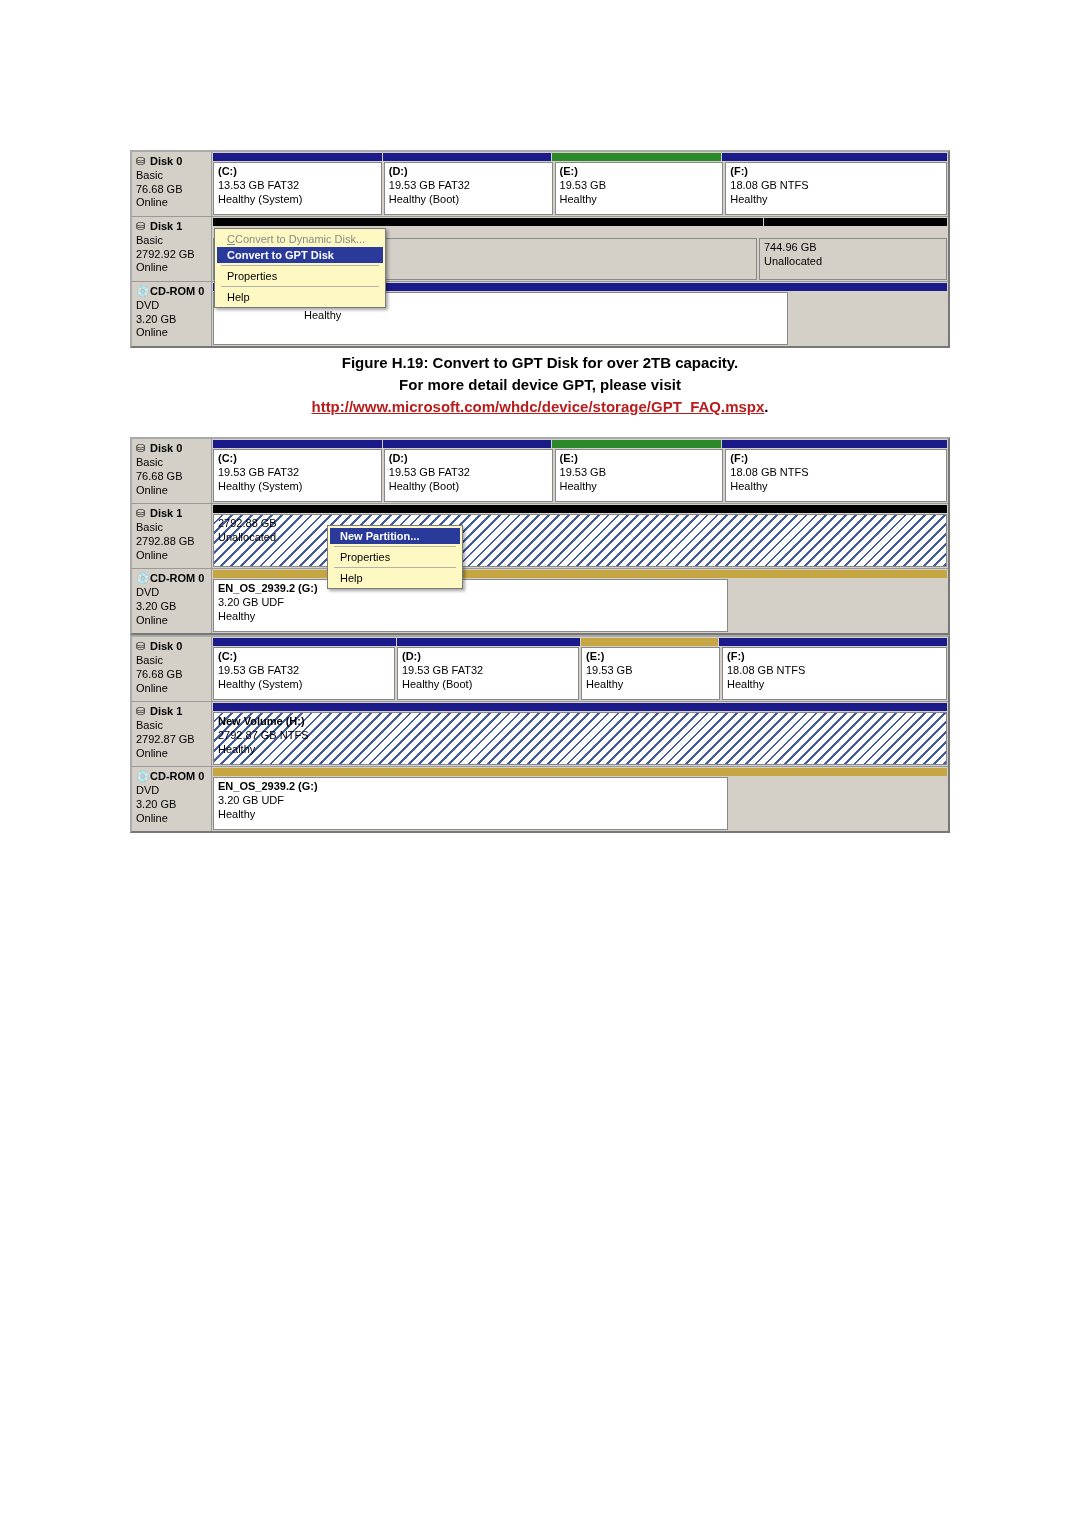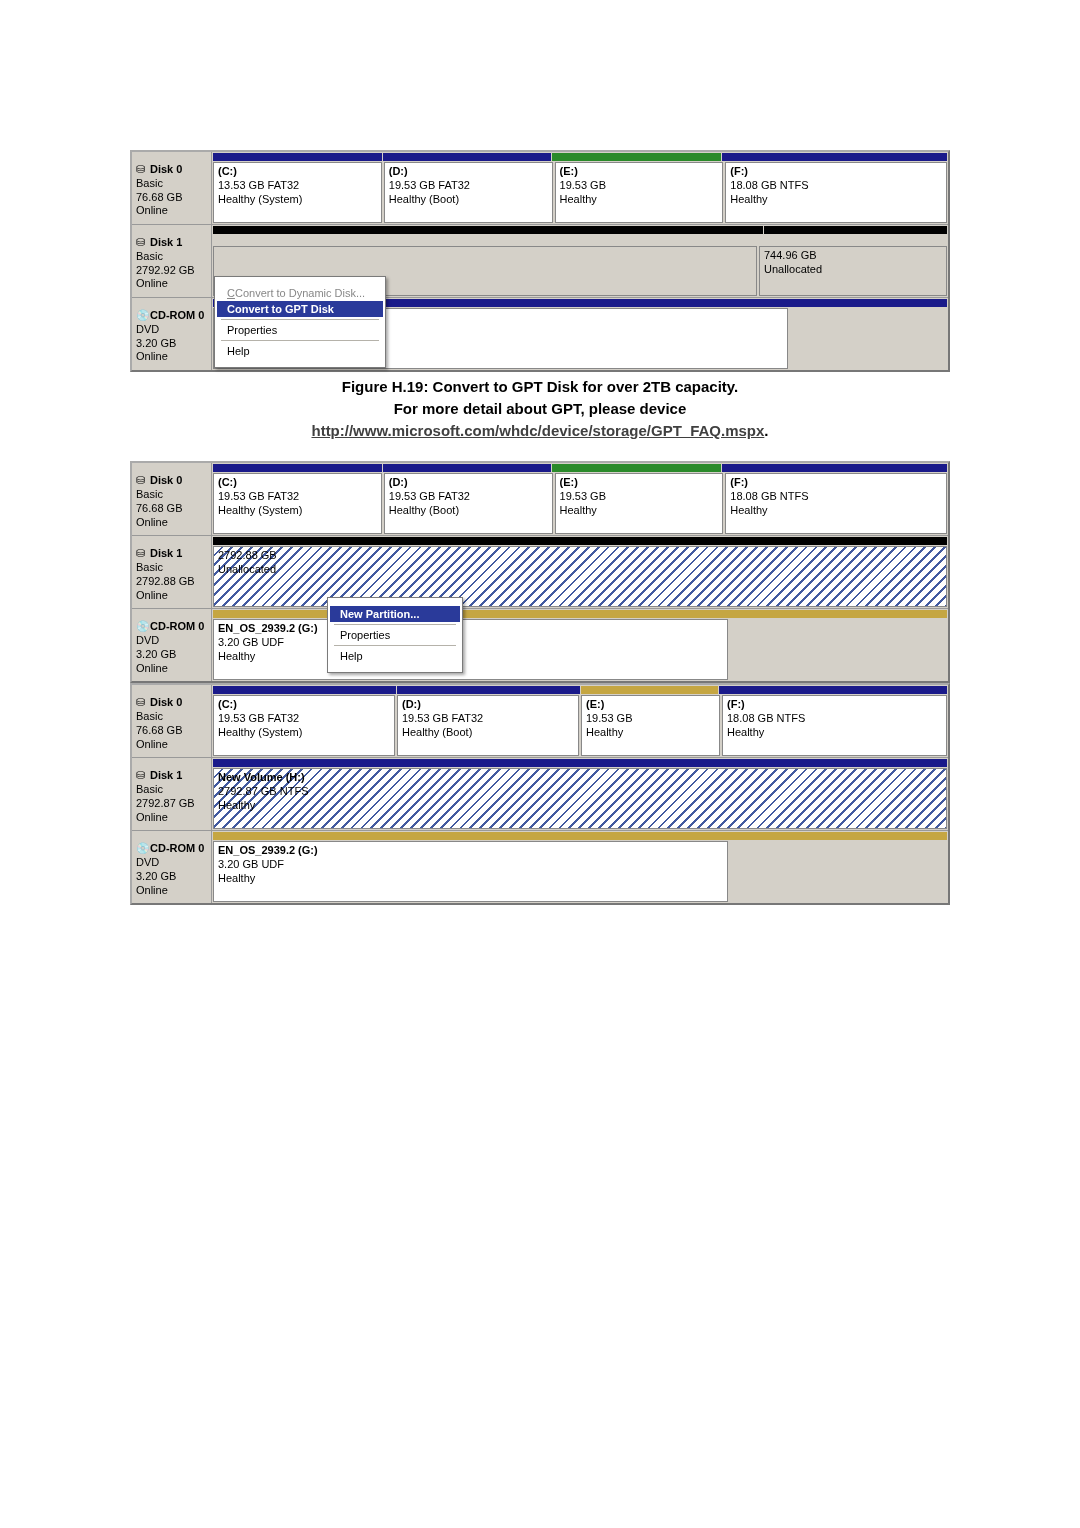--- a/index.html
+++ b/index.html
@@ -24,21 +24,21 @@
     font-size: 11px;
   }
   .dm-row {
     display: flex;
     border-bottom: 1px solid #999;
   }
   .dm-row:last-child { border-bottom: none; }
   .dm-left {
     width: 80px;
     min-width: 80px;
-    padding: 11px 4px 6px 4px;
+    padding: 3px 4px 6px 4px;
     border-right: 1px solid #999;
     background: #d4d0c8;
     line-height: 1.25;
     font-size: 11px;
     color: #000;
     box-sizing: border-box;
   }
   .dm-left b { font-weight: bold; }
   .dm-icon {
     display: inline-block;
@@ -84,48 +84,47 @@
     margin: 11px 1px 1px 1px;
     padding: 2px 4px 4px 4px;
     font-size: 11px;
     line-height: 1.25;
     box-sizing: border-box;
   }
   
   .ctx-wrap { position: relative; }
   .ctx {
     position: absolute;
-    background: #ffffff;
+    background: #fef9c3;
     border: 1px solid #7a7a7a;
     box-shadow: 2px 2px 3px rgba(0,0,0,.35);
-    padding: 8px 2px;
+    padding: 2px 2px;
     font-size: 11px;
     z-index: 5;
     min-width: 130px;
-    margin-top: 40px;
   }
   .ctx .mi {
     padding: 2px 18px 2px 10px;
     white-space: nowrap;
   }
   .ctx .mi.disabled { color: #888; }
   .ctx .mi.sel { background: #2a3a9a; color: #fff; font-weight: bold; }
   .ctx hr { border: none; border-top: 1px solid #b5b2aa; margin: 2px 4px; }
   .ul-m { text-decoration: underline; }
 
   
   .caption {
     text-align: center;
     font-family: Arial, sans-serif;
     font-weight: bold;
     font-size: 15px;
     margin: 4px auto 20px auto;
     line-height: 1.45;
   }
-  .caption a { color: #404040; text-decoration: underline; font-weight: bold; }
+  .caption a { color: #b91c1c; text-decoration: underline; font-weight: bold; }
   .pagenum {
     text-align: center;
     font-family: Arial, sans-serif;
     font-size: 15px;
     margin-top: 300px;
   }
 </style>
 </head>
 <body>
 
@@ -219,21 +218,21 @@
           <br><span>Healthy</span>
         </div>
         <div style="flex:2"></div>
       </div>
     </div>
   </div>
 </div>
 
 <div class="caption">
   <span>Figure H.19: Convert to GPT Disk for over 2TB capacity.</span><br>
-  <span>For more detail about GPT, please device</span><br>
+  <span>For more detail device GPT, please visit</span><br>
   <a href="#">http://www.microsoft.com/whdc/device/storage/GPT_FAQ.mspx</a><span>.</span>
 </div>
 
 <div class="dm-panel">
 
   <div class="dm-row">
     <div class="dm-left">
       <span class="dm-icon">⛁</span><b>Disk 0</b><br>
       <span>Basic</span><br>
       <span>76.68 GB</span><br>

